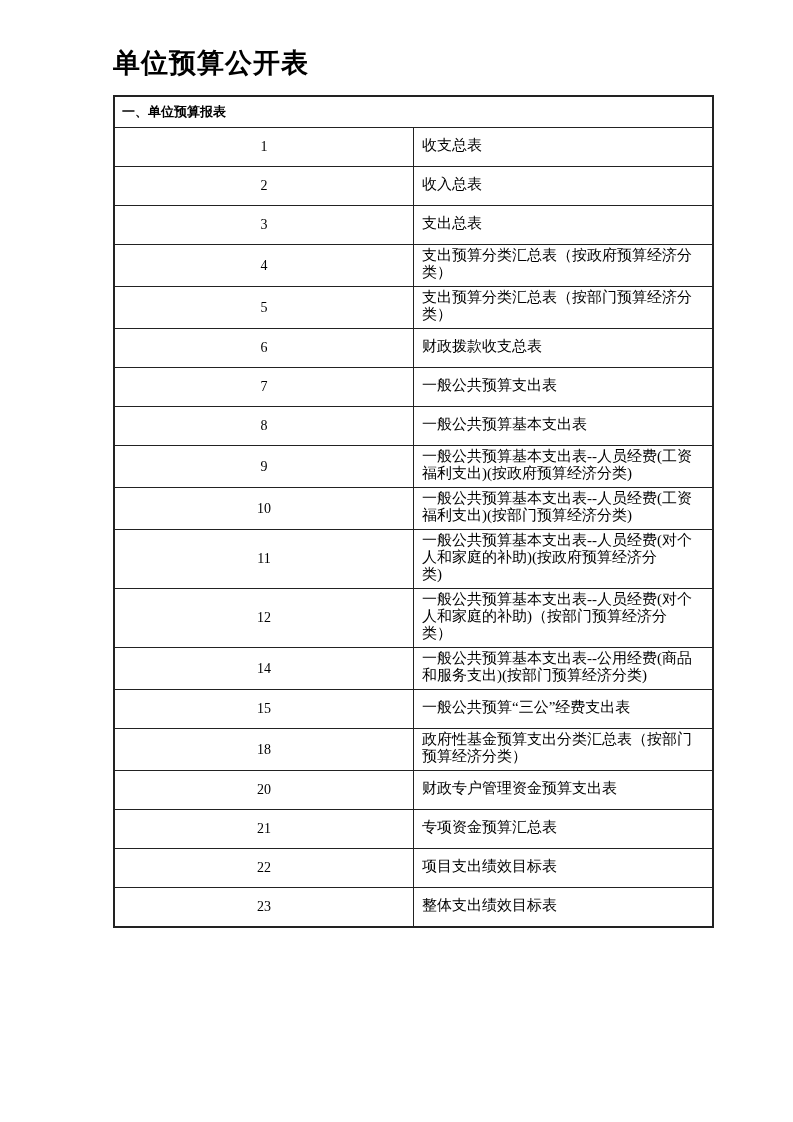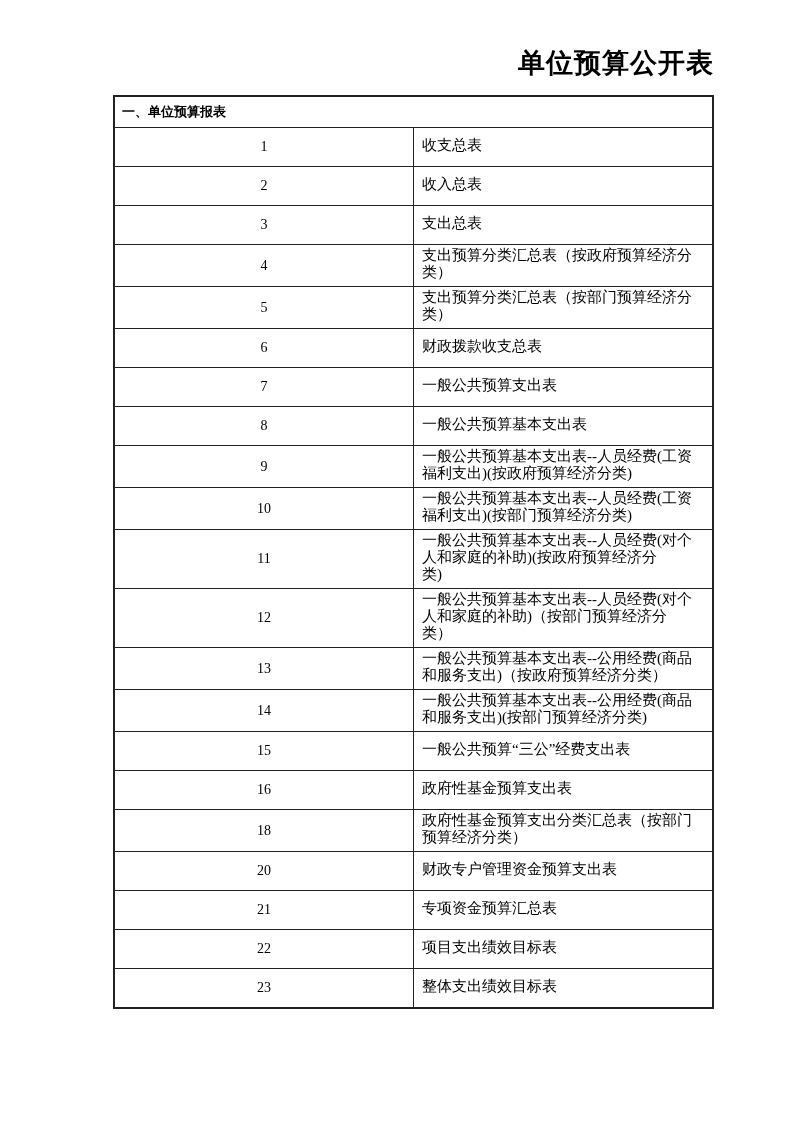--- a/index.html
+++ b/index.html
@@ -19,21 +19,21 @@
     height: 1122px;
     background: #ffffff;
     overflow: hidden;
   }
   .doc-title {
     position: absolute;
     top: 47px;
     left: 113px;
     width: 601px;
     margin: 0;
-    text-align: right;
+    text-align: left;
     font-family: "Liberation Sans", "DejaVu Sans", sans-serif;
     font-weight: bold;
     font-size: 27px;
     letter-spacing: 1px;
     line-height: 32px;
   }
   table.budget-table {
     position: absolute;
     top: 95px;
     left: 113px;
@@ -130,34 +130,26 @@
       <td class="cell-num">11</td>
       <td class="cell-name">一般公共预算基本支出表--人员经费(对个人和家庭的补助)(按政府预算经济分
 类)</td>
     </tr>
         <tr>
       <td class="cell-num">12</td>
       <td class="cell-name">一般公共预算基本支出表--人员经费(对个人和家庭的补助)（按部门预算经济分
 类）</td>
     </tr>
         <tr>
-      <td class="cell-num">13</td>
-      <td class="cell-name">一般公共预算基本支出表--公用经费(商品和服务支出)（按政府预算经济分类）</td>
-    </tr>
-        <tr>
       <td class="cell-num">14</td>
       <td class="cell-name">一般公共预算基本支出表--公用经费(商品和服务支出)(按部门预算经济分类)</td>
     </tr>
         <tr>
       <td class="cell-num">15</td>
       <td class="cell-name">一般公共预算“三公”经费支出表</td>
-    </tr>
-        <tr>
-      <td class="cell-num">16</td>
-      <td class="cell-name">政府性基金预算支出表</td>
     </tr>
         <tr>
       <td class="cell-num">18</td>
       <td class="cell-name">政府性基金预算支出分类汇总表（按部门预算经济分类）</td>
     </tr>
         <tr>
       <td class="cell-num">20</td>
       <td class="cell-name">财政专户管理资金预算支出表</td>
     </tr>
         <tr>

